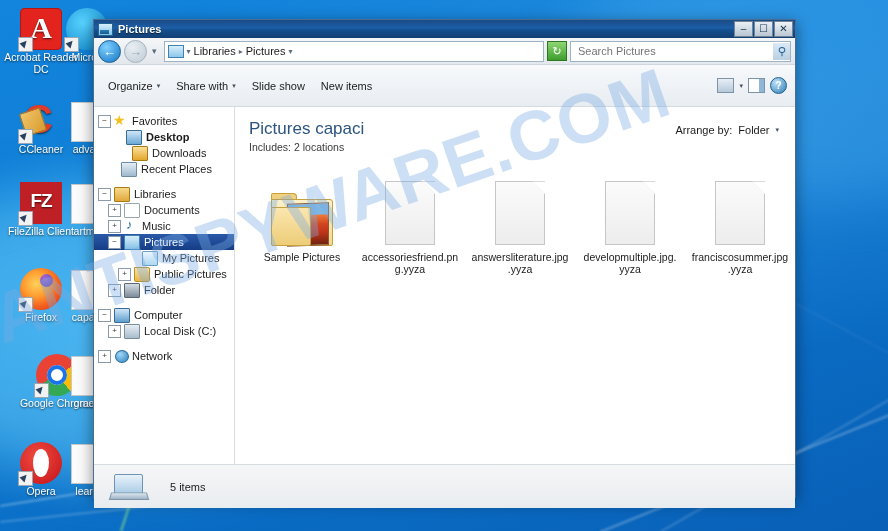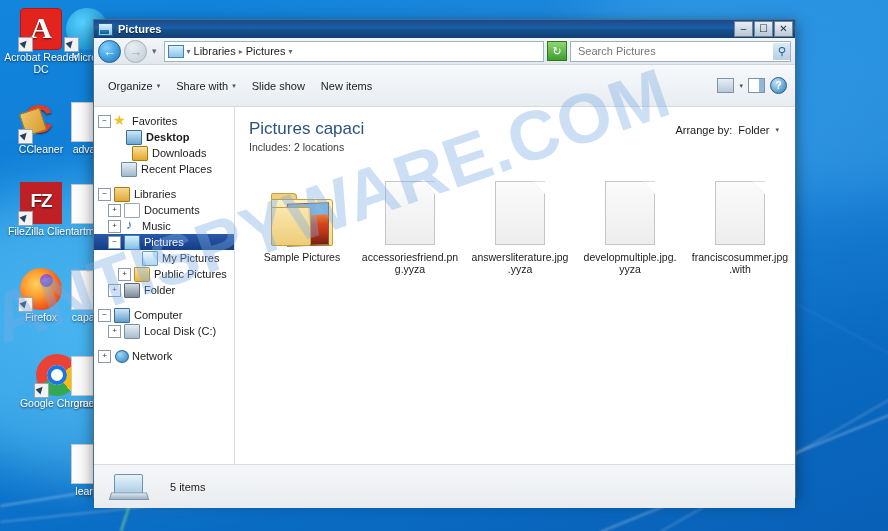--- a/index.html
+++ b/index.html
@@ -232,20 +232,27 @@
       </div>
     <span class="dlabel">Firefox</span>
   </div>
   <div class="dicon" style="left:2px;top:354px;margin-left:16px;">
     <div class="gfx">
         <div class="ic-chrome" style="position:absolute;inset:0;"></div>
         <span class="shortcut"></span>
       </div>
     <span class="dlabel">Google Chrome</span>
   </div>
+  <div class="dicon" style="left:2px;top:442px;">
+    <div class="gfx">
+        <div class="ic-opera" style="position:absolute;inset:0;"></div>
+        <span class="shortcut"></span>
+      </div>
+    <span class="dlabel">Opera</span>
+  </div>
 
   <div class="dicon" style="left:48px;top:8px;">
     <div class="gfx">
         <div class="ic-ms" style="position:absolute;inset:0;"></div>
         <span class="shortcut"></span>
       </div>
     <span class="dlabel">Micros</span>
   </div>
   <div class="dicon" style="left:48px;top:100px;">
     <div class="ic-file"></div>
@@ -445,21 +452,21 @@
         <div class="item">
           <div class="thumb">
             <div class="fileimg"></div>
           </div>
           <div class="fname">developmultiple.jpg.yyza</div>
         </div>
         <div class="item">
           <div class="thumb">
             <div class="fileimg"></div>
           </div>
-          <div class="fname">franciscosummer.jpg.with</div>
+          <div class="fname">franciscosummer.jpg.yyza</div>
         </div>
       </div>
     </div>
   </div>
 
   <div class="statusbar">
     <span class="sbicon">
       <span class="scr"></span>
         <span class="base"></span>
     </span>

